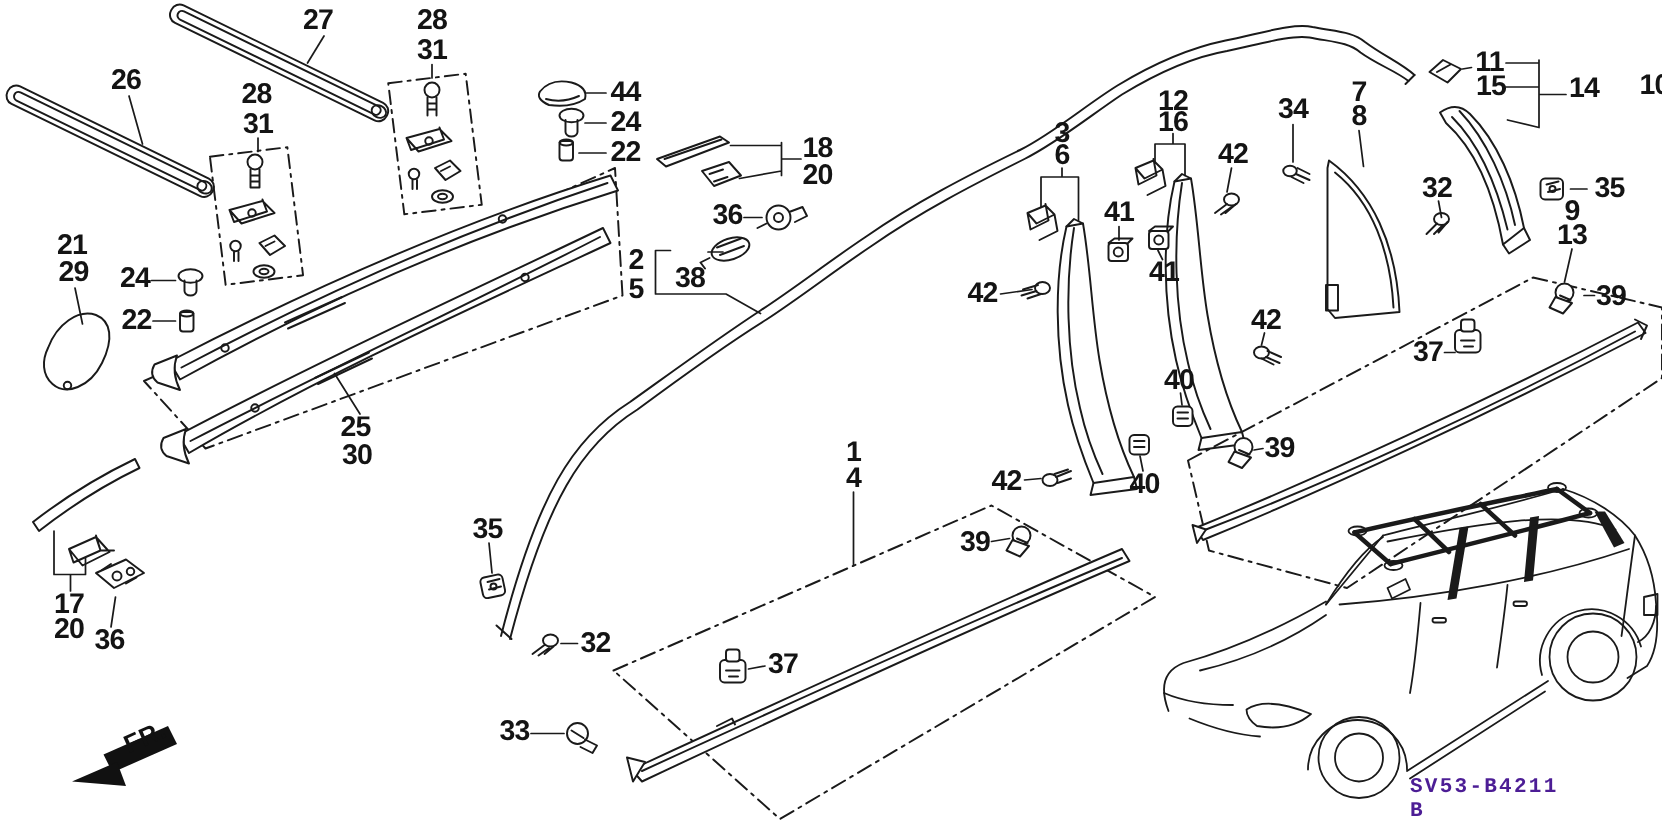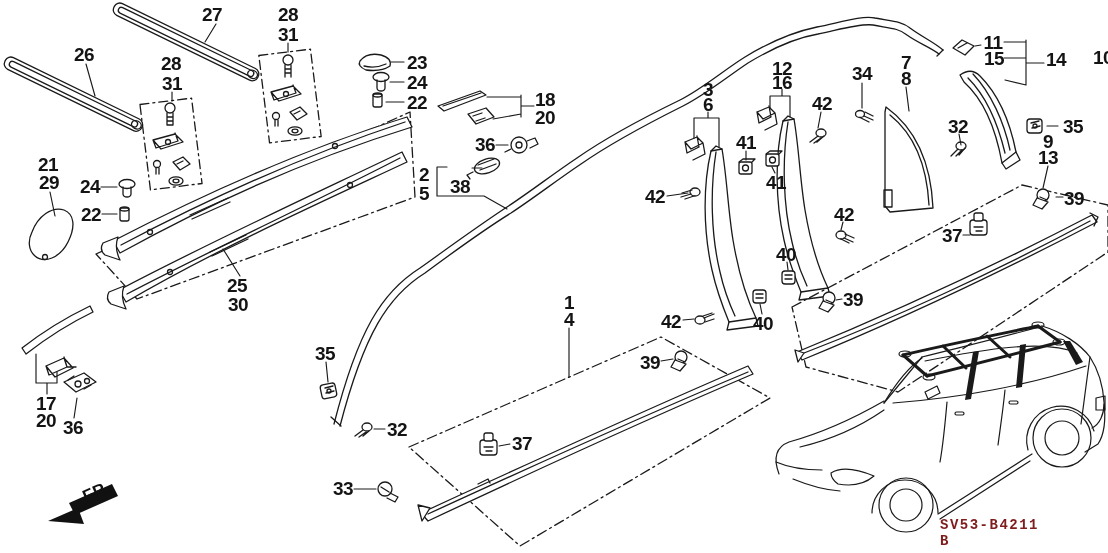--- a/index.html
+++ b/index.html
@@ -3,21 +3,21 @@
 <meta charset="utf-8">
 <style>
   html,body{margin:0;padding:0;background:#fff;}
   .stage{position:relative;width:1108px;height:553px;background:#fff;overflow:hidden;
          font-family:"Liberation Sans",sans-serif;}
   .stage svg{position:absolute;left:0;top:0;}
   .callout{position:absolute;transform:translate(-50%,-50%);
            font:700 19px/1 "Liberation Sans",sans-serif;color:#141414;
            letter-spacing:-0.5px;white-space:nowrap;}
   .diagram-code{position:absolute;transform:translate(-50%,-50%);
-           font:700 14px "Liberation Mono",monospace;color:#7f1d1d;letter-spacing:1.5px;}
+           font:700 14px "Liberation Mono",monospace;color:#4c1d95;letter-spacing:1.5px;}
   .fr-label{position:absolute;transform:translate(-50%,-50%) rotate(-24deg);
            font:700 17px "Liberation Sans",sans-serif;color:#111;letter-spacing:.5px;}
 </style>
 </head>
 <body>
 
 <div class="stage">
 
 <svg width="1108" height="553" viewBox="0 0 1108 553" fill="none" stroke="#1a1a1a" stroke-width="1.3" stroke-linecap="round" stroke-linejoin="round">
 
@@ -377,21 +377,21 @@
   </g>
 </svg>
 
   <div class="fr-label" style="left:97px;top:492px">FR.</div>
   <div class="diagram-code" style="left:996px;top:533px">SV53-B4211 B</div>
   <div>
       <div class="callout" style="left: 212px; top: 14px;">27</div>
       <div class="callout" style="left: 288px; top: 14px;">28</div>
       <div class="callout" style="left: 288px; top: 34px;">31</div>
       <div class="callout" style="left: 84px; top: 54px; text-align: right;">26</div>
-      <div class="callout" style="left: 417px; top: 62px;">23</div>
+      <div class="callout" style="left: 417px; top: 62px;">44</div>
       <div class="callout" style="left: 171px; top: 63px;">28</div>
       <div class="callout" style="left: 417px; top: 82px;">24</div>
       <div class="callout" style="left: 172px; top: 83px;">31</div>
       <div class="callout" style="left: 417px; top: 102px;">22</div>
       <div class="callout" style="left: 48px; top: 164px;">21</div>
       <div class="callout" style="left: 49px; top: 182px;">29</div>
       <div class="callout" style="left: 90px; top: 186px;">24</div>
       <div class="callout" style="left: 91px; top: 214px;">22</div>
       <div class="callout" style="left: 237px; top: 285px;">25</div>
       <div class="callout" style="left: 238px; top: 304px;">30</div>

